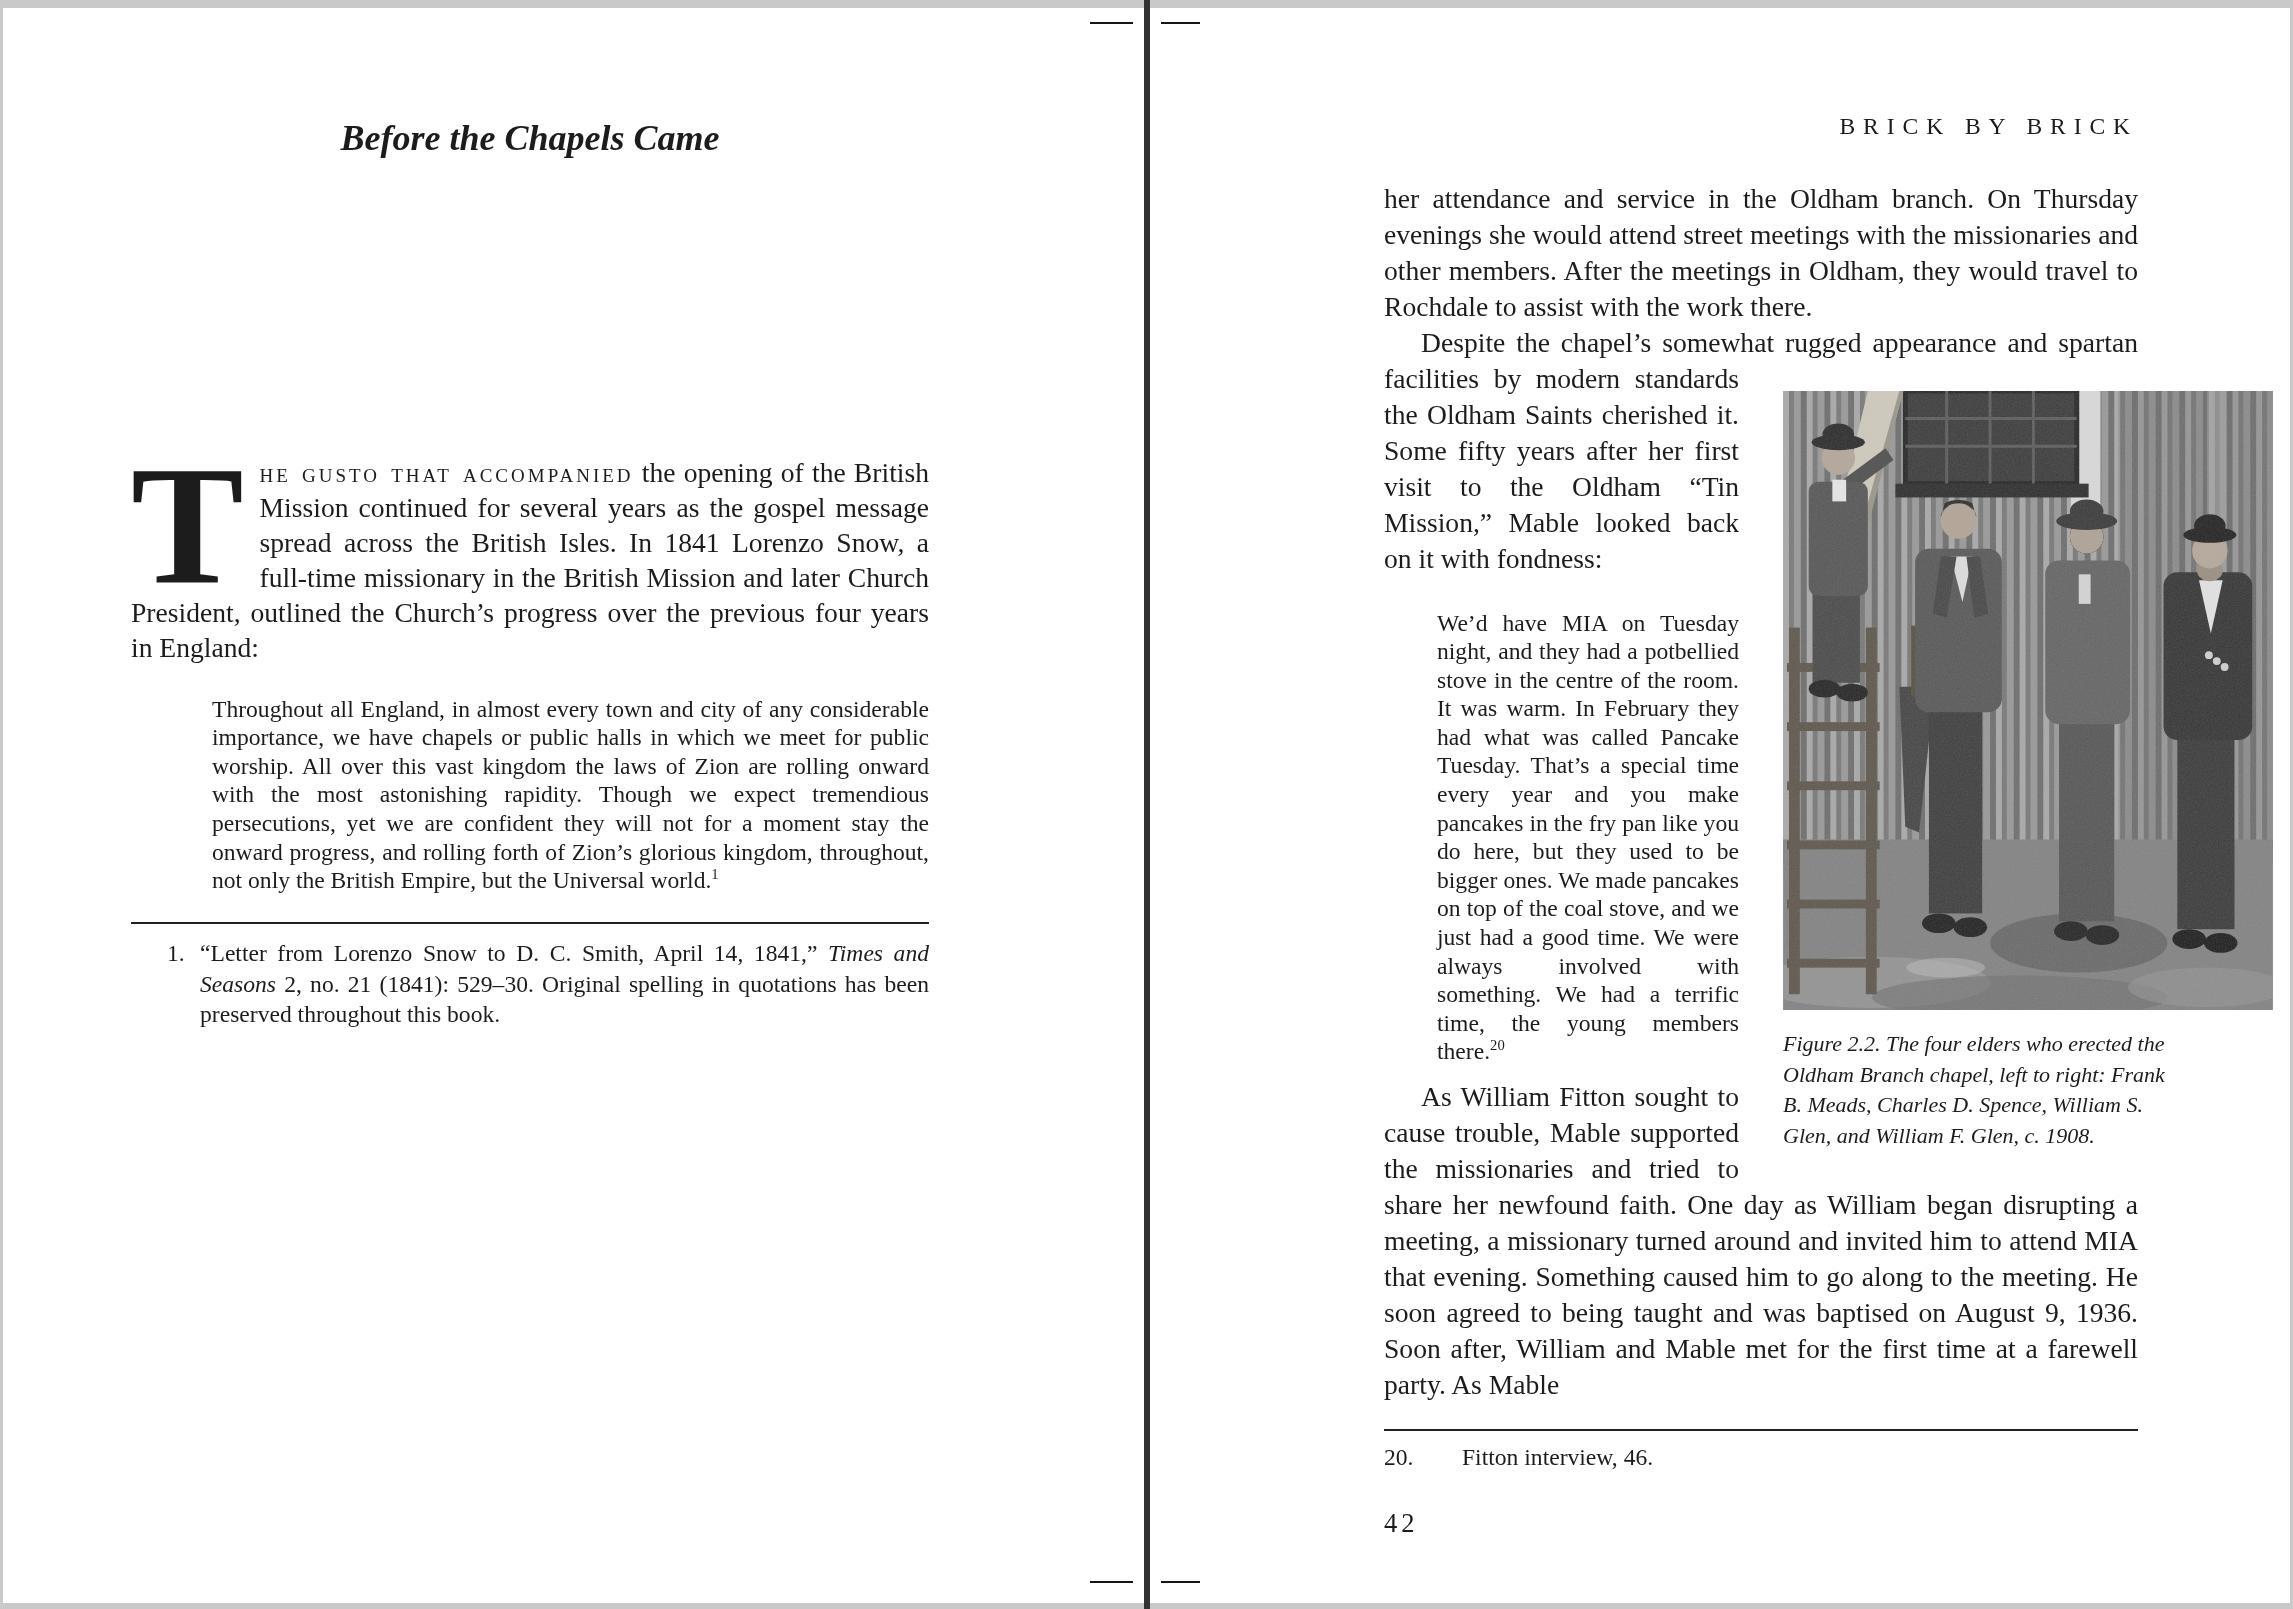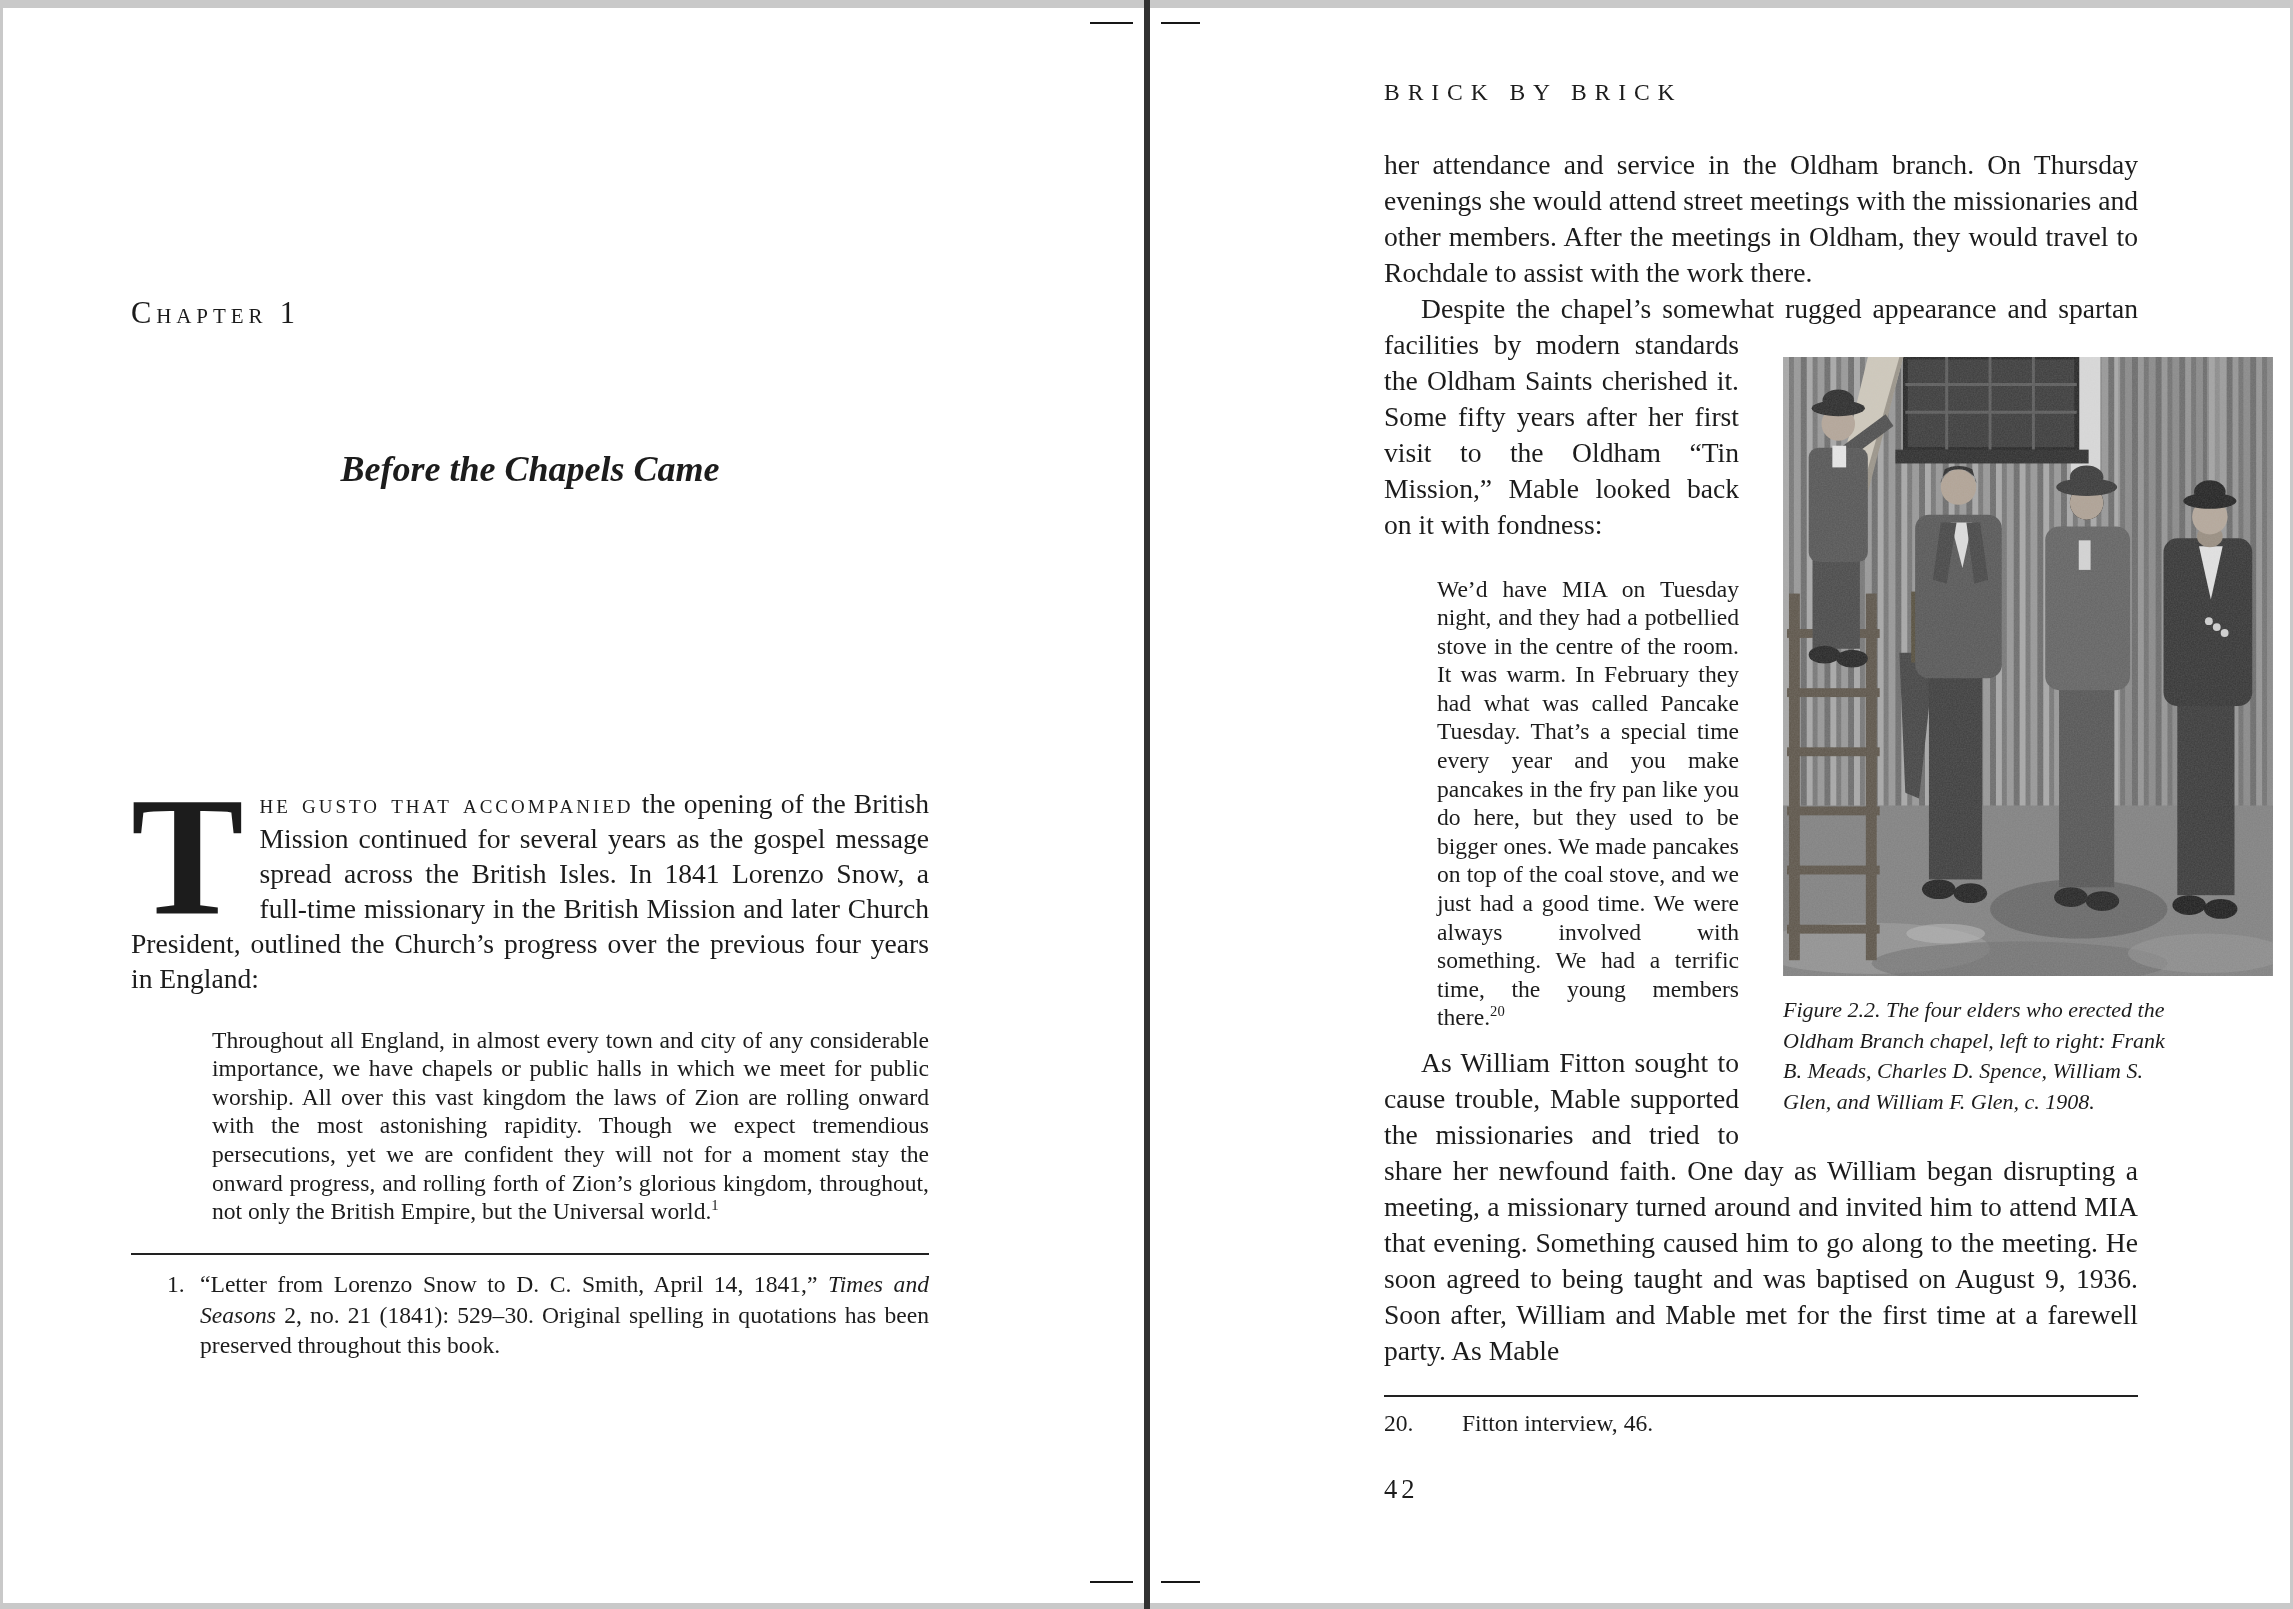--- a/index.html
+++ b/index.html
@@ -31,21 +31,21 @@
   blockquote{margin:0;}
   .bq-left{margin:29.6px 0 0 81px;font-size:23.6px;line-height:28.6px;text-align:justify;hyphens:auto;}
   sup{font-size:0.62em;line-height:0;}
   .footnotes-left{margin-top:27.6px;border-top:2px solid #222;padding-top:13.8px;}
   .fn-row{display:flex;margin-left:36px;font-size:23.6px;line-height:30.5px;}
   .fn-num{flex:0 0 33px;}
   .fn-text{flex:1;text-align:justify;hyphens:auto;}
 
   
   .page-right{position:absolute;left:1384px;top:0;width:754px;}
-  .running-head{margin-top:79px;text-align:left;text-transform:uppercase;
+  .running-head{margin-top:113px;text-align:right;text-transform:uppercase;
                 font-size:23.6px;letter-spacing:7.9px;}
   .para{margin:0;font-size:27.6px;line-height:36px;text-align:justify;hyphens:auto;}
   .p1{margin-top:41px;}
   .p2a{text-indent:37px;text-align-last:justify;}
   .p3{margin-top:13px;text-indent:37px;}
   .photo-figure{float:right;width:490px;margin:29.6px -135px 17.7px 44px;}
   .photo-svg{display:block;width:490px;height:619px;}
   .photo-caption{margin-top:19.7px;width:386px;font-style:italic;font-size:22px;line-height:30.5px;
                  text-align:left;}
   .bq-right{margin:31.5px 0 0 53px;font-size:23.6px;line-height:28.6px;text-align:justify;hyphens:auto;}
@@ -63,21 +63,20 @@
   <div class="edge edge-bottom"></div>
   <div class="edge edge-left"></div>
   <div class="edge edge-right"></div>
   <div class="spine"></div>
   <div class="mark mark-tl"></div>
   <div class="mark mark-tr"></div>
   <div class="mark mark-bl"></div>
   <div class="mark mark-br"></div>
 
   <section class="page-left">
-    <div class="chapter-label">Chapter 1</div>
     <h1 class="chapter-title">Before the Chapels Came</h1>
 
     <p class="opening"><span class="dropcap">T</span><span class="lead-smallcaps">he gusto that accompanied</span><span> the opening of the British Mission continued for several years as the gospel message spread across the British Isles. In 1841 Lorenzo Snow, a full-time missionary in the British Mission and later Church President, outlined the Church’s progress over the previous four years in England:</span></p>
 
     <blockquote class="bq-left"><span>Throughout all England, in almost every town and city of any considerable importance, we have chapels or public halls in which we meet for public worship. All over this vast kingdom the laws of Zion are rolling onward with the most astonishing rapidity. Though we expect tremendious persecutions, yet we are confident they will not for a moment stay the onward progress, and rolling forth of Zion’s glorious kingdom, throughout, not only the British Empire, but the Universal world.</span><sup>1</sup></blockquote>
 
     <div class="footnotes-left">
       <div class="fn-row">
         <span class="fn-num">1.</span>
         <span class="fn-text"><span>“Letter from Lorenzo Snow to D. C. Smith, April 14, 1841,” </span><i>Times and Seasons</i><span> 2, no. 21 (1841): 529–30. Original spelling in quotations has been preserved throughout this book.</span></span>

